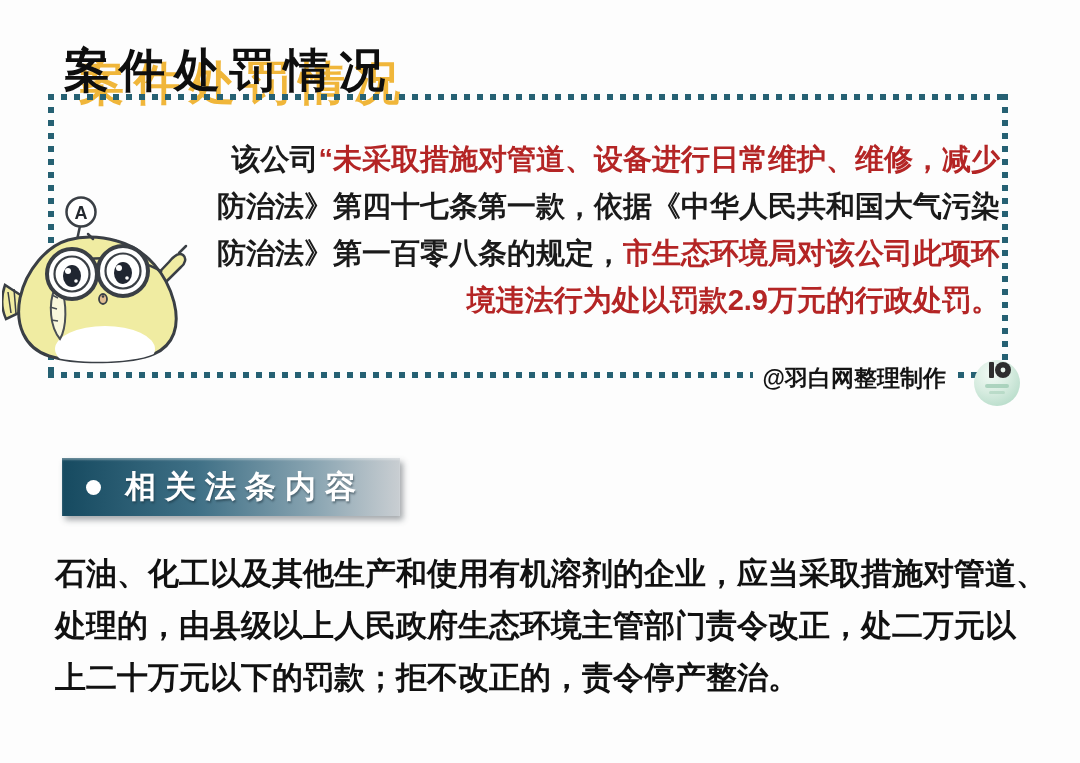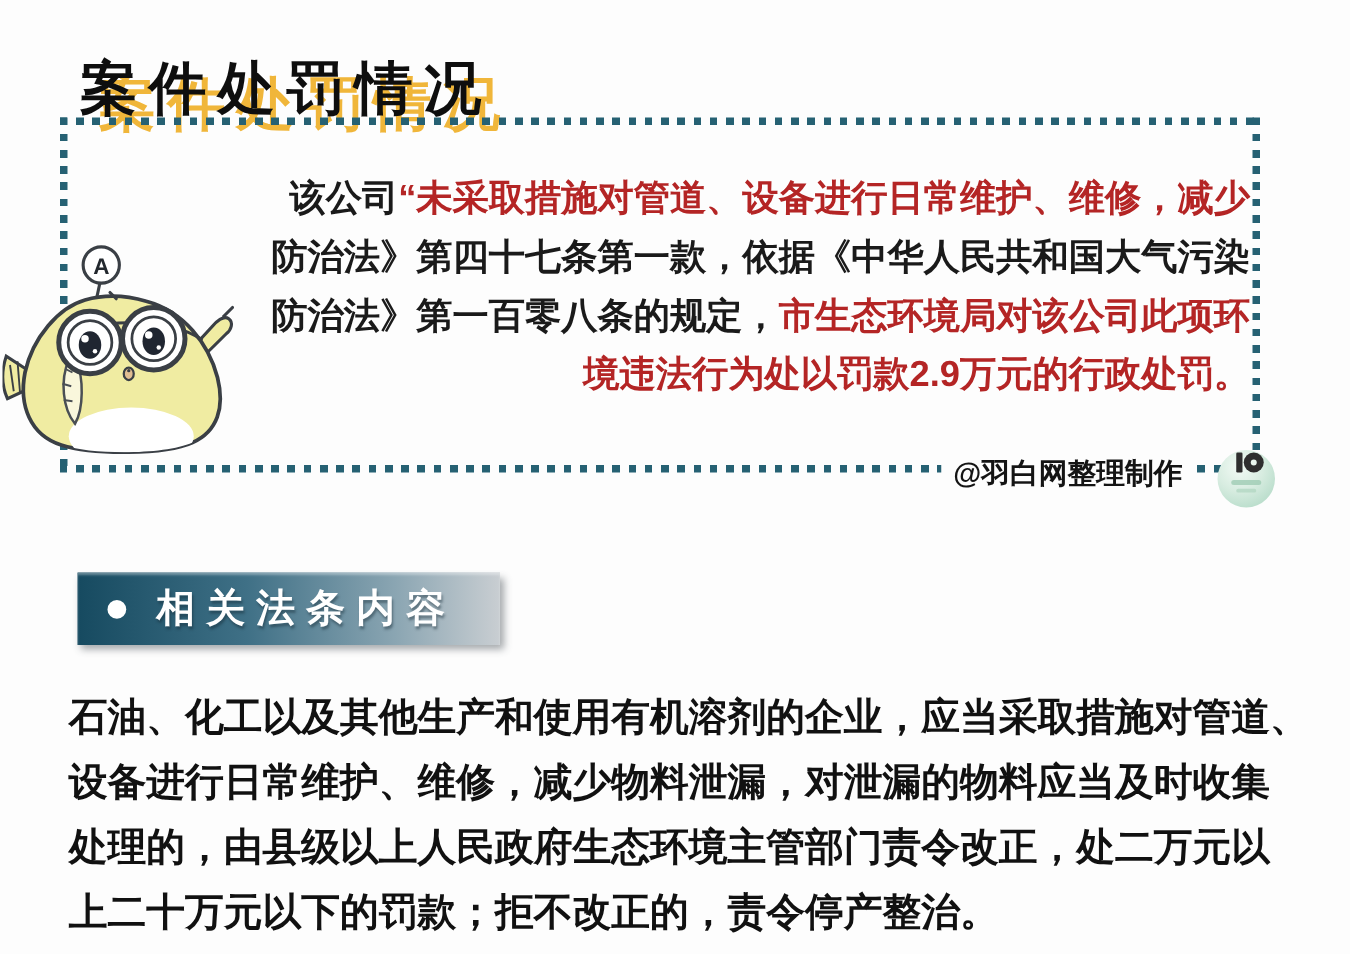--- a/index.html
+++ b/index.html
@@ -254,18 +254,17 @@
     <circle cx="101" cy="110.5" r="1.3" fill="#3a3f45"></circle>
   </svg>
 
   <div class="section-header">
     <span class="bullet"></span>
     <span class="header-label">相关法条内容</span>
   </div>
 
   <div class="law-text">
     <div class="law-line">石油、化工以及其他生产和使用有机溶剂的企业，应当采取措施对管道、</div>
-    <div class="law-line">设备进行日常维护、维修，减少物料泄漏，对泄漏的物料应当及时收集</div>
     <div class="law-line">处理的，由县级以上人民政府生态环境主管部门责令改正，处二万元以</div>
     <div class="law-line">上二十万元以下的罚款；拒不改正的，责令停产整治。</div>
   </div>
 
 </div>
 
 </body></html>

